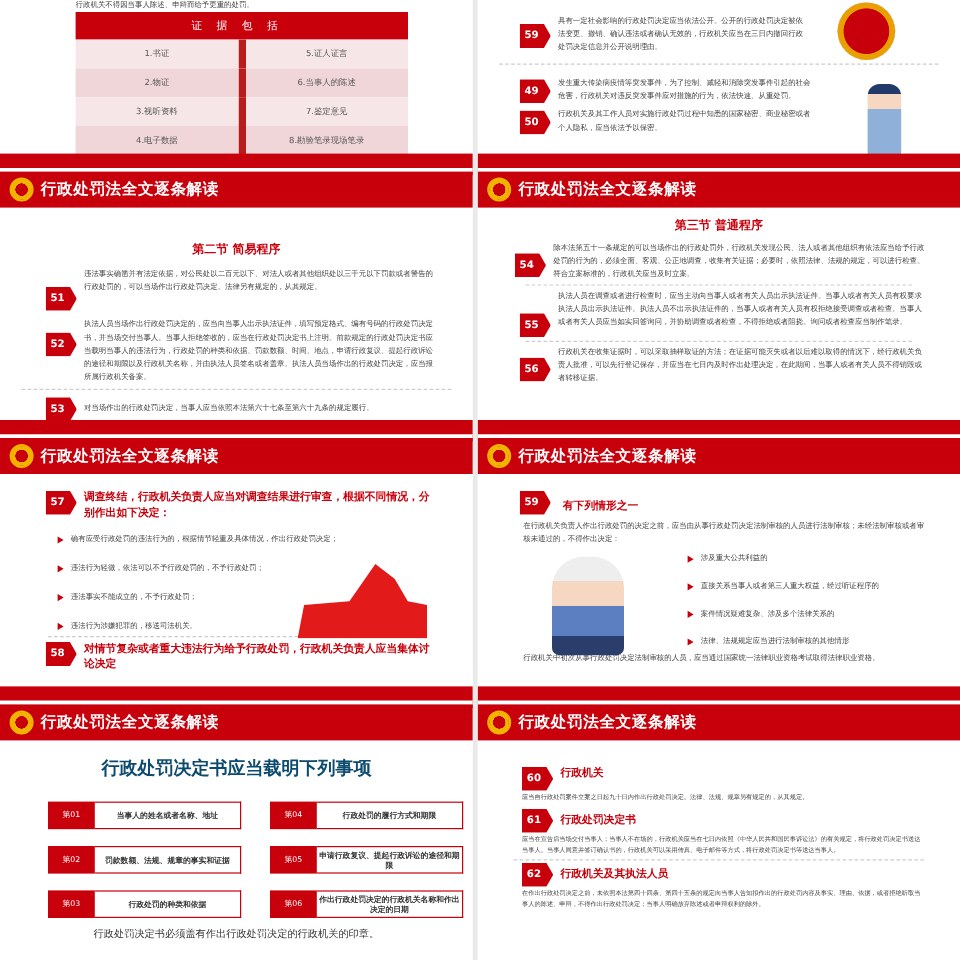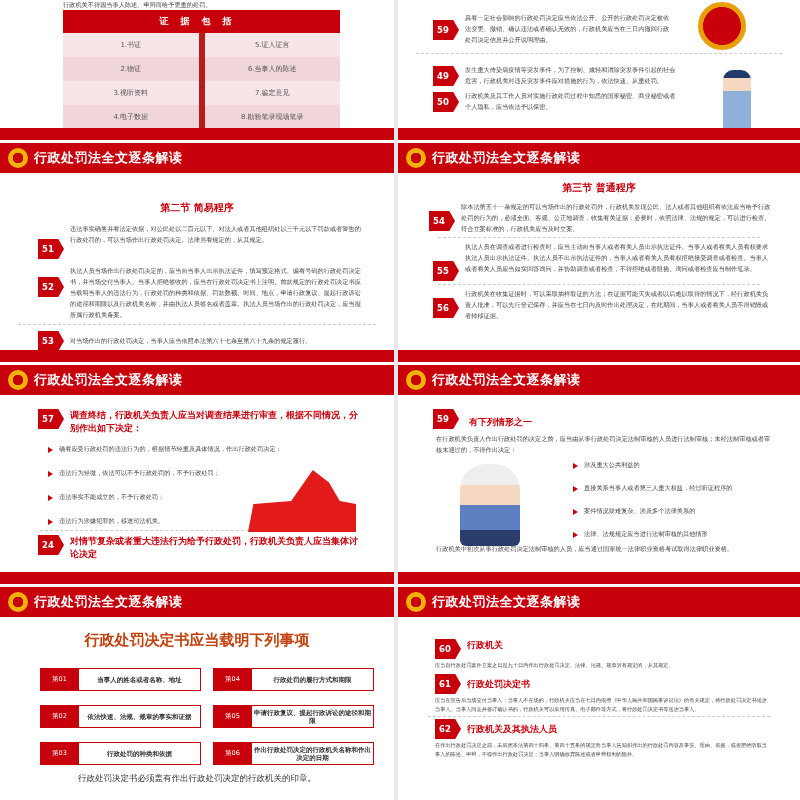--- a/index.html
+++ b/index.html
@@ -9,21 +9,21 @@
 .hdr{height:33px;background:#c8000c;display:flex;align-items:center;padding-left:8px;border-top:3px solid #fff;box-shadow:inset 0 3px 0 #c8000c}
 .emb{width:20px;height:20px;border-radius:50%;background:radial-gradient(circle,#c8000c 45%,#f2b300 47%);border:2px solid #f2b300;margin-right:6px;flex:none}
 .hdr-t{color:#fff;font-size:13px;font-weight:bold;letter-spacing:.5px}
 .foot{position:absolute;left:0;right:0;bottom:0;height:12px;background:#c8000c}
 .sec{color:#c8000c;font-weight:bold;font-size:10px;text-align:center}
 .row{display:flex;align-items:flex-start;margin:0 10px}
 .badge{flex:none;width:26px;height:20px;background:#c8000c;color:#fff;font-size:8.5px;font-weight:bold;display:flex;align-items:center;padding-left:4px;clip-path:polygon(0 0,78% 0,100% 50%,78% 100%,0 100%);margin-right:6px}
 .txt{font-size:6.2px;line-height:11px;color:#444}
 .dash{border-top:1px dashed #ccc;margin:4px 18px}
 .tbl{position:absolute;left:63px;top:10px;width:277px}
-.tbl .th{height:23px;background:#c8000c;color:#fff;font-weight:bold;font-size:9px;display:flex;align-items:center;justify-content:center;letter-spacing:12px}
+.tbl .th{height:23px;background:#c8000c;color:#fff;font-weight:normal;font-size:9px;display:flex;align-items:center;justify-content:center;letter-spacing:12px}
 .tbl .tr{display:flex;height:24px}
 .tbl .tr div{flex:1;display:flex;align-items:center;justify-content:center;font-size:7px;color:#555}
 .tbl .tr:nth-child(odd) div{background:#f0d6d9}.tbl .tr:nth-child(even) div{background:#f7e6e8}
 .tbl .tr div:first-child{border-right:6px solid #b91c1c}
 .bul{font-size:6.2px;color:#444;display:flex;align-items:center;margin:0 0 15px 48px}
 .bul i{width:0;height:0;border-left:5px solid #c8000c;border-top:3px solid transparent;border-bottom:3px solid transparent;margin-right:6px}
 .big{color:#c8000c;font-weight:bold;font-size:9px;line-height:13px}
 .box{display:flex;height:23px;margin-bottom:14px}
 .box .k{width:39px;background:#c8000c;color:#fff;font-size:6.5px;display:flex;align-items:center;justify-content:center}
 .box .v{width:122px;border:1px solid #c8000c;border-left:none;font-size:6.5px;font-weight:bold;color:#333;display:flex;align-items:center;justify-content:center;text-align:center;line-height:8px}
@@ -140,21 +140,21 @@
       <i></i>
       <span>违法事实不能成立的，不予行政处罚；</span>
     </div>
  <div class="bul" style="margin-bottom:4px">
       <i></i>
       <span>违法行为涉嫌犯罪的，移送司法机关。</span>
     </div>
  <div style="position:absolute;left:248px;top:108px;width:108px;height:62px;background:#e21a1a;clip-path:polygon(0 100%,5% 55%,40% 50%,60% 0,75% 20%,85% 50%,100% 55%,100% 100%)"></div>
  <div class="dash" style="margin:2px 40px"></div>
  <div class="row" style="margin:4px 30px 0 38px">
-  <div class="badge">24</div>
+  <div class="badge">58</div>
   <div class="big">对情节复杂或者重大违法行为给予行政处罚，行政机关负责人应当集体讨论决定</div>
  </div>
  <div class="foot"></div>
 </div>
 
 <div class="slide col1" style="top:362px;height:222px">
  <div class="hdr">
       <div class="emb"></div>
       <span class="hdr-t">行政处罚法全文逐条解读</span>
     </div>
@@ -184,30 +184,30 @@
  </div>
  <div class="txt" style="margin:0 28px 0 38px">行政机关中初次从事行政处罚决定法制审核的人员，应当通过国家统一法律职业资格考试取得法律职业资格。</div>
  <div class="foot"></div>
 </div>
 
 <div class="slide col0" style="top:584px;height:216px">
  <div class="hdr">
       <div class="emb"></div>
       <span class="hdr-t">行政处罚法全文逐条解读</span>
     </div>
- <div style="text-align:center;color:#c2410c;font-weight:bold;font-size:15px;margin:14px 0 18px">行政处罚决定书应当载明下列事项</div>
- <div style="display:flex;gap:12px;margin-left:40px">
+ <div style="text-align:center;color:#0c4a6e;font-weight:bold;font-size:15px;margin:14px 0 18px">行政处罚决定书应当载明下列事项</div>
+ <div style="display:flex;gap:24px;margin-left:40px">
   <div>
    <div class="box">
           <div class="k">第01</div>
           <div class="v">当事人的姓名或者名称、地址</div>
         </div>
    <div class="box">
           <div class="k">第02</div>
-          <div class="v">依法快速、法规、规章的事实和证据</div>
+          <div class="v">罚款数额、法规、规章的事实和证据</div>
         </div>
    <div class="box">
           <div class="k">第03</div>
           <div class="v">行政处罚的种类和依据</div>
         </div>
   </div>
   <div>
    <div class="box">
           <div class="k">第04</div>
           <div class="v">行政处罚的履行方式和期限</div>

